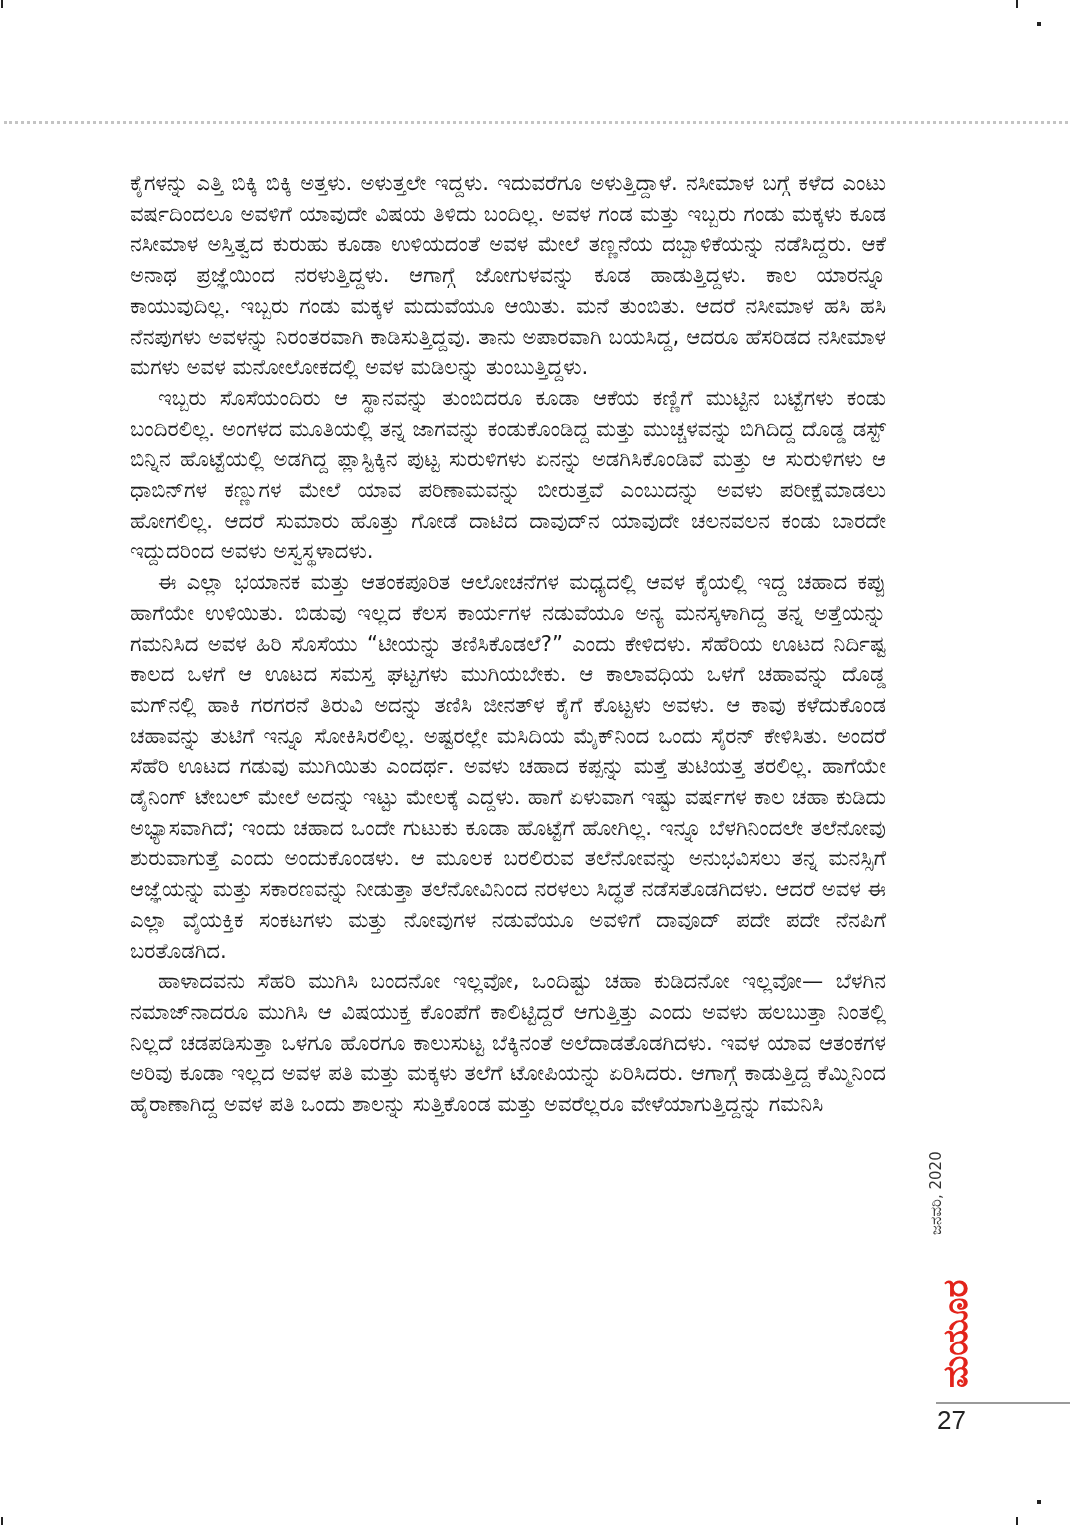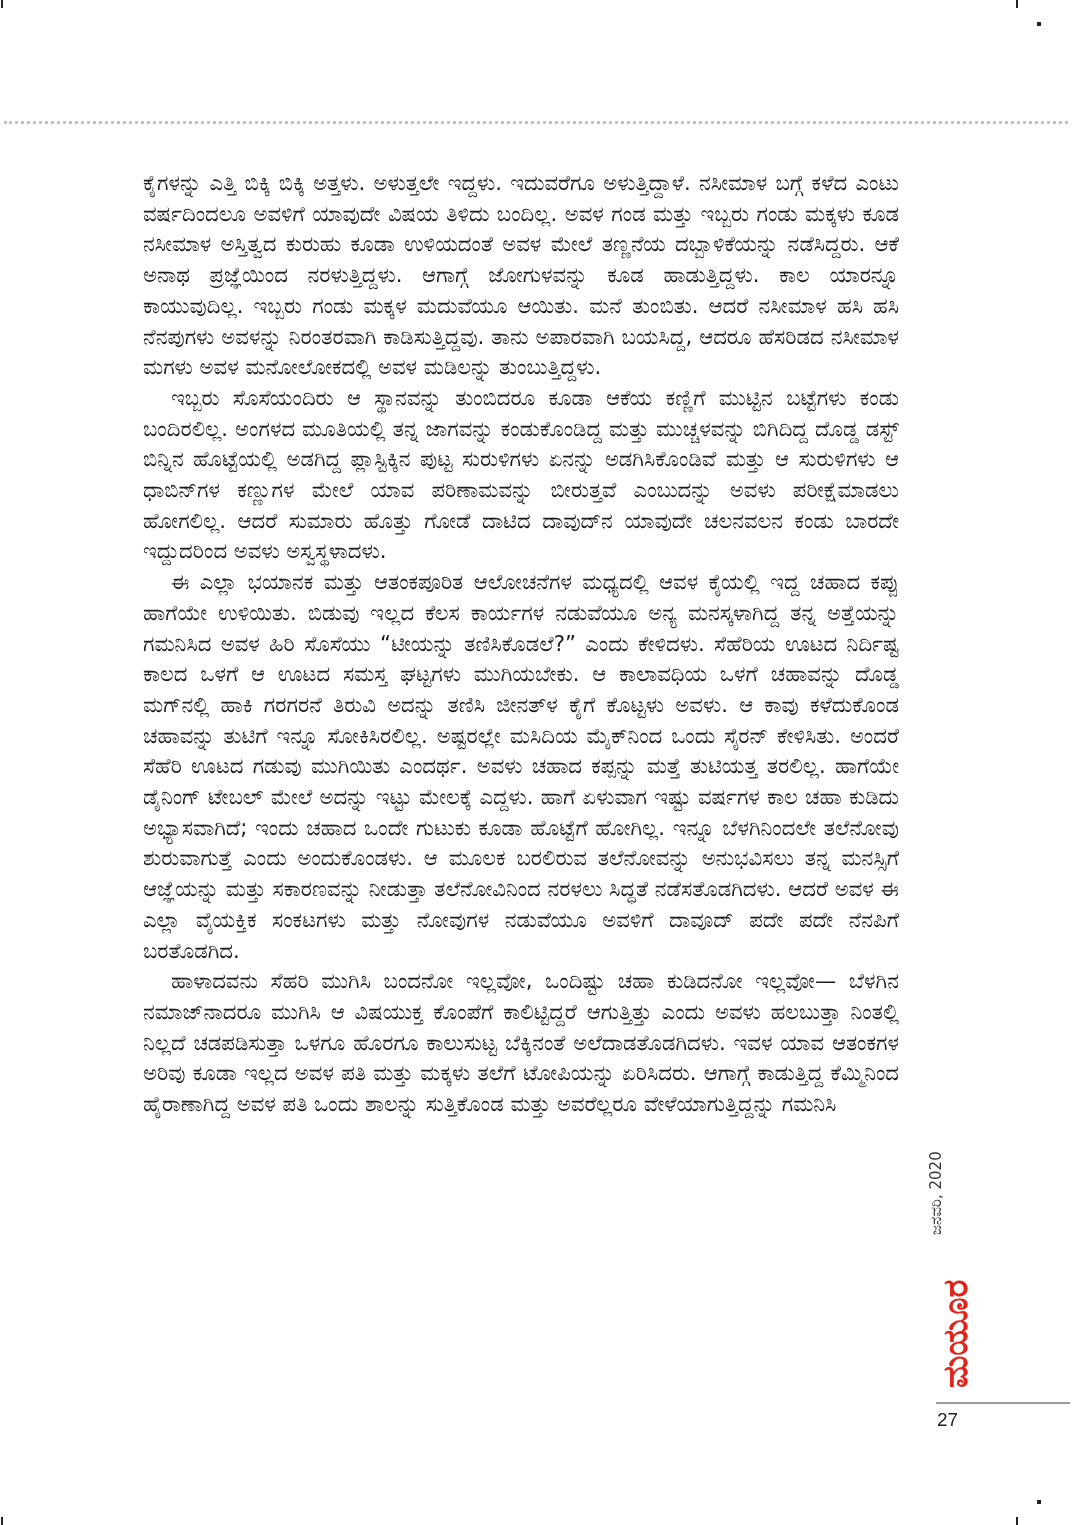--- a/index.html
+++ b/index.html
@@ -30,21 +30,21 @@
       position: absolute;
       left: 4px;
       right: 4px;
       top: 121px;
       height: 0;
       border-top: 3px dotted #c4c4c4;
     }
 
     .article {
       position: absolute;
-      left: 143px;
+      left: 130px;
       top: 168px;
       width: 756px;
       font-size: 21.2px;
       line-height: 30.7px;
       text-align: justify;
       color: #1c1c1c;
     }
     .article p {
       margin: 0;
       text-indent: 0;
@@ -86,21 +86,21 @@
       top: 1402px;
       width: 134px;
       height: 0;
       border-top: 2px solid #9a9a9a;
     }
     .page-number {
       position: absolute;
       left: 937px;
       top: 1405px;
       font-family: "Liberation Sans", sans-serif;
-      font-size: 19px;
+      font-size: 26px;
       line-height: 30px;
       color: #222;
     }
   </style>
 </head>
 <body>
 
 <div class="crop-mark crop-tl"></div>
 <div class="crop-mark crop-tr"></div>
 <div class="crop-mark crop-rt"></div>

